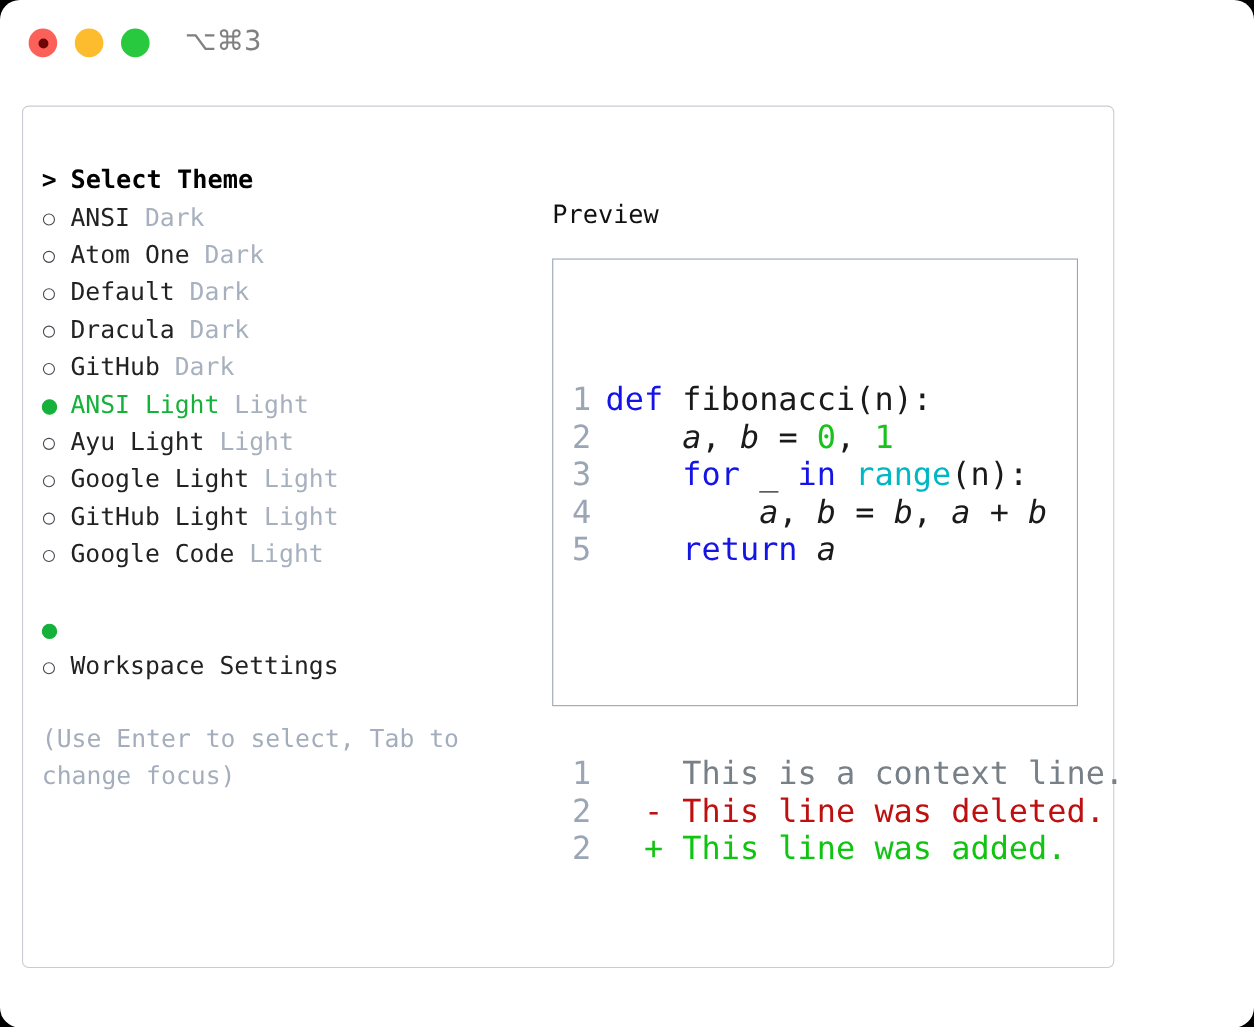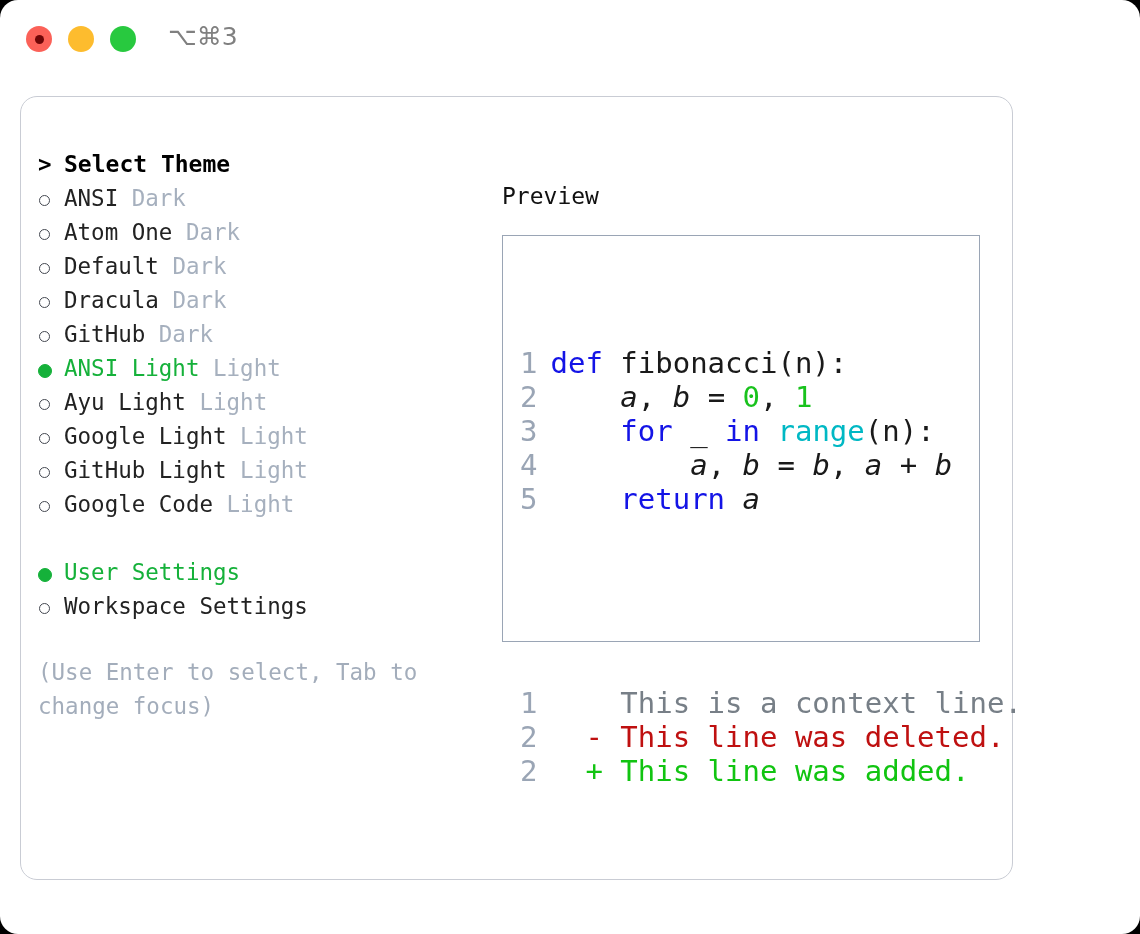--- a/index.html
+++ b/index.html
@@ -72,21 +72,21 @@
   }
 
   
   .window {
     position: absolute;
     left: 20px;
     top: 96px;
     width: 993px;
     height: 784px;
     border: 1.5px solid #c9ccd4;
-    border-radius: 17px;
+    border-radius: 6px;
     box-sizing: border-box;
     background: #ffffff;
   }
 
   
   .left-col {
     position: absolute;
     left: 17px;
     top: 50px;
     width: 450px;
@@ -243,21 +243,21 @@
           <div class="row"><span class="radio"></span><span class="name">Ayu Light</span> <span class="badge">Light</span></div>
           <div class="row"><span class="radio"></span><span class="name">Google Light</span> <span class="badge">Light</span></div>
           <div class="row"><span class="radio"></span><span class="name">GitHub Light</span> <span class="badge">Light</span></div>
           <div class="row"><span class="radio"></span><span class="name">Google Code</span> <span class="badge">Light</span></div>
         </div>
 
       <div class="spacer"></div>
 
 
       <div id="apply-items">
-          <div class="row selected"><span class="radio on"></span><span class="name">User Settings</span></div>
+          <div class="row selected"><span class="radio on"></span></div>
           <div class="row"><span class="radio"></span><span class="name">Workspace Settings</span></div>
         </div>
 
       <div class="hint">(Use Enter to select, Tab to change focus)</div>
     </div>
 
     <div class="right-col">
       <div class="preview-title">Preview</div>
       <div class="preview-box">
         <div class="code">

